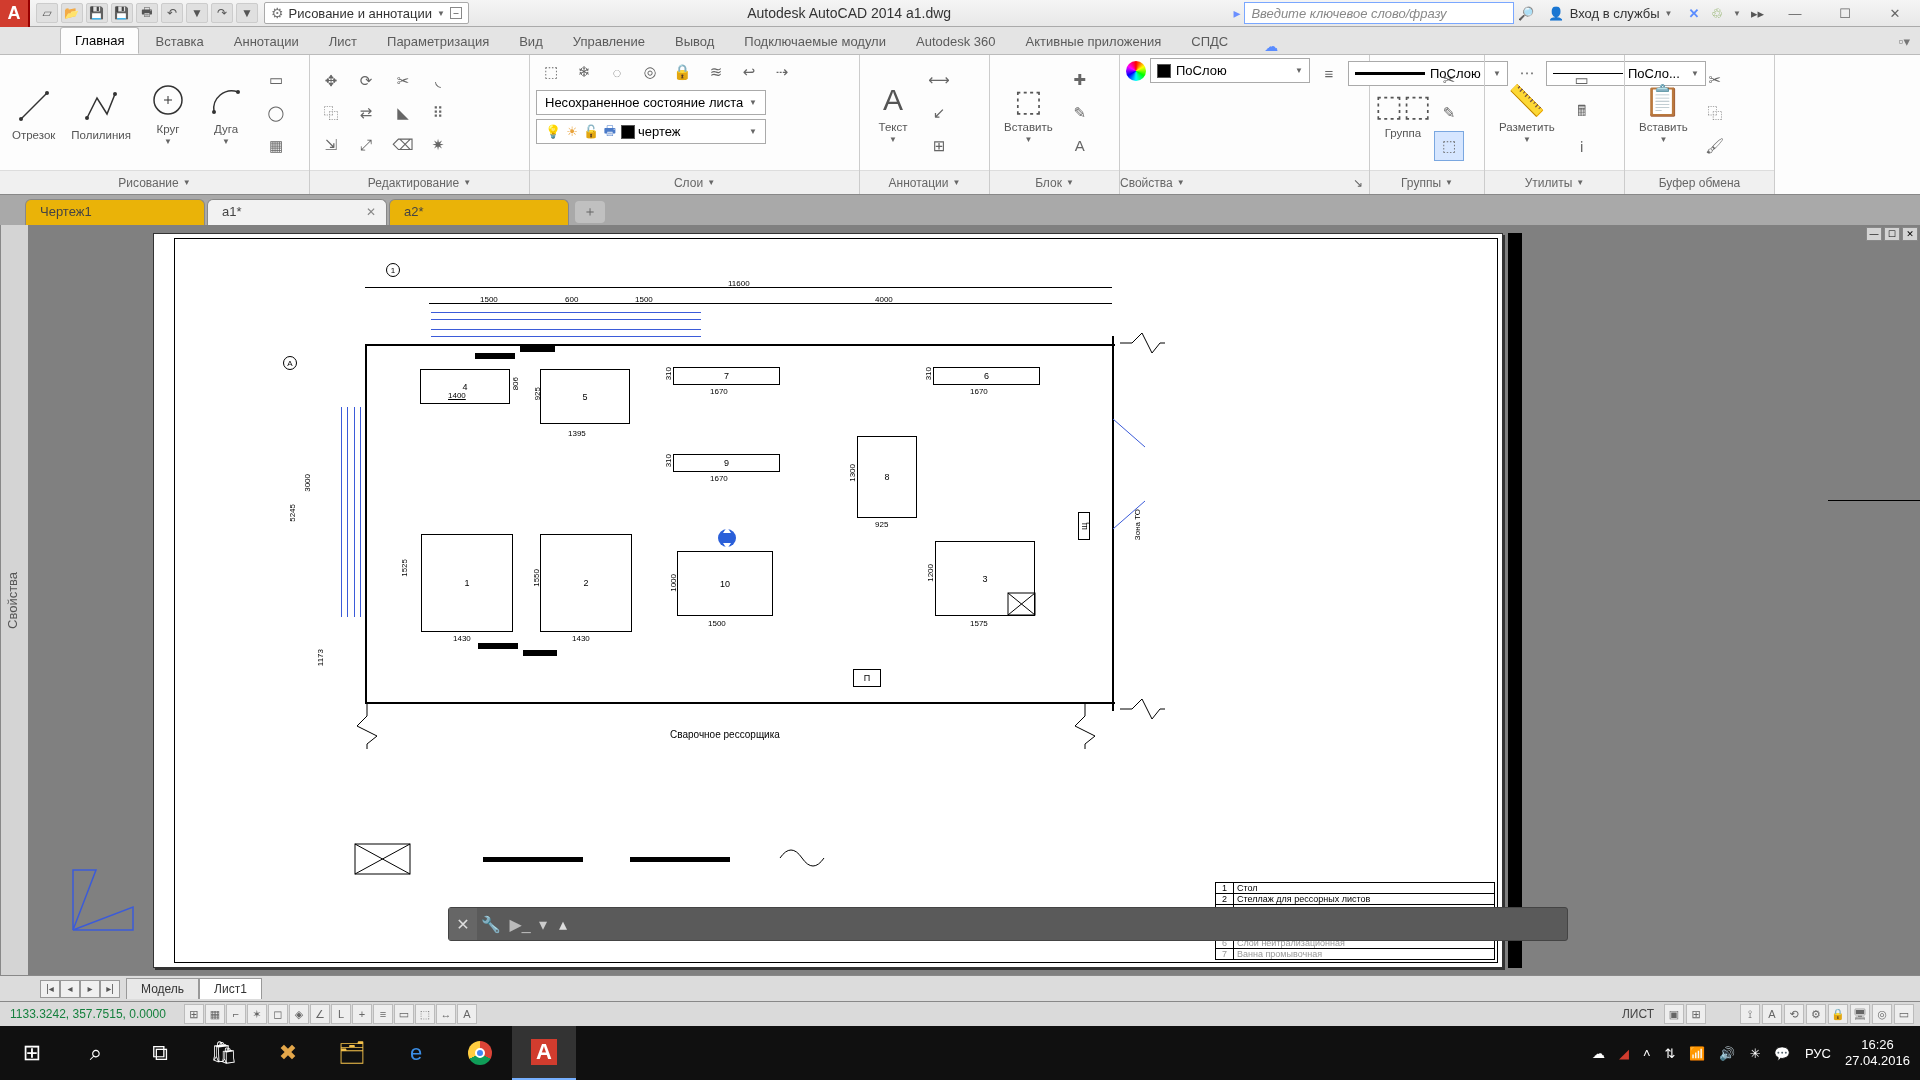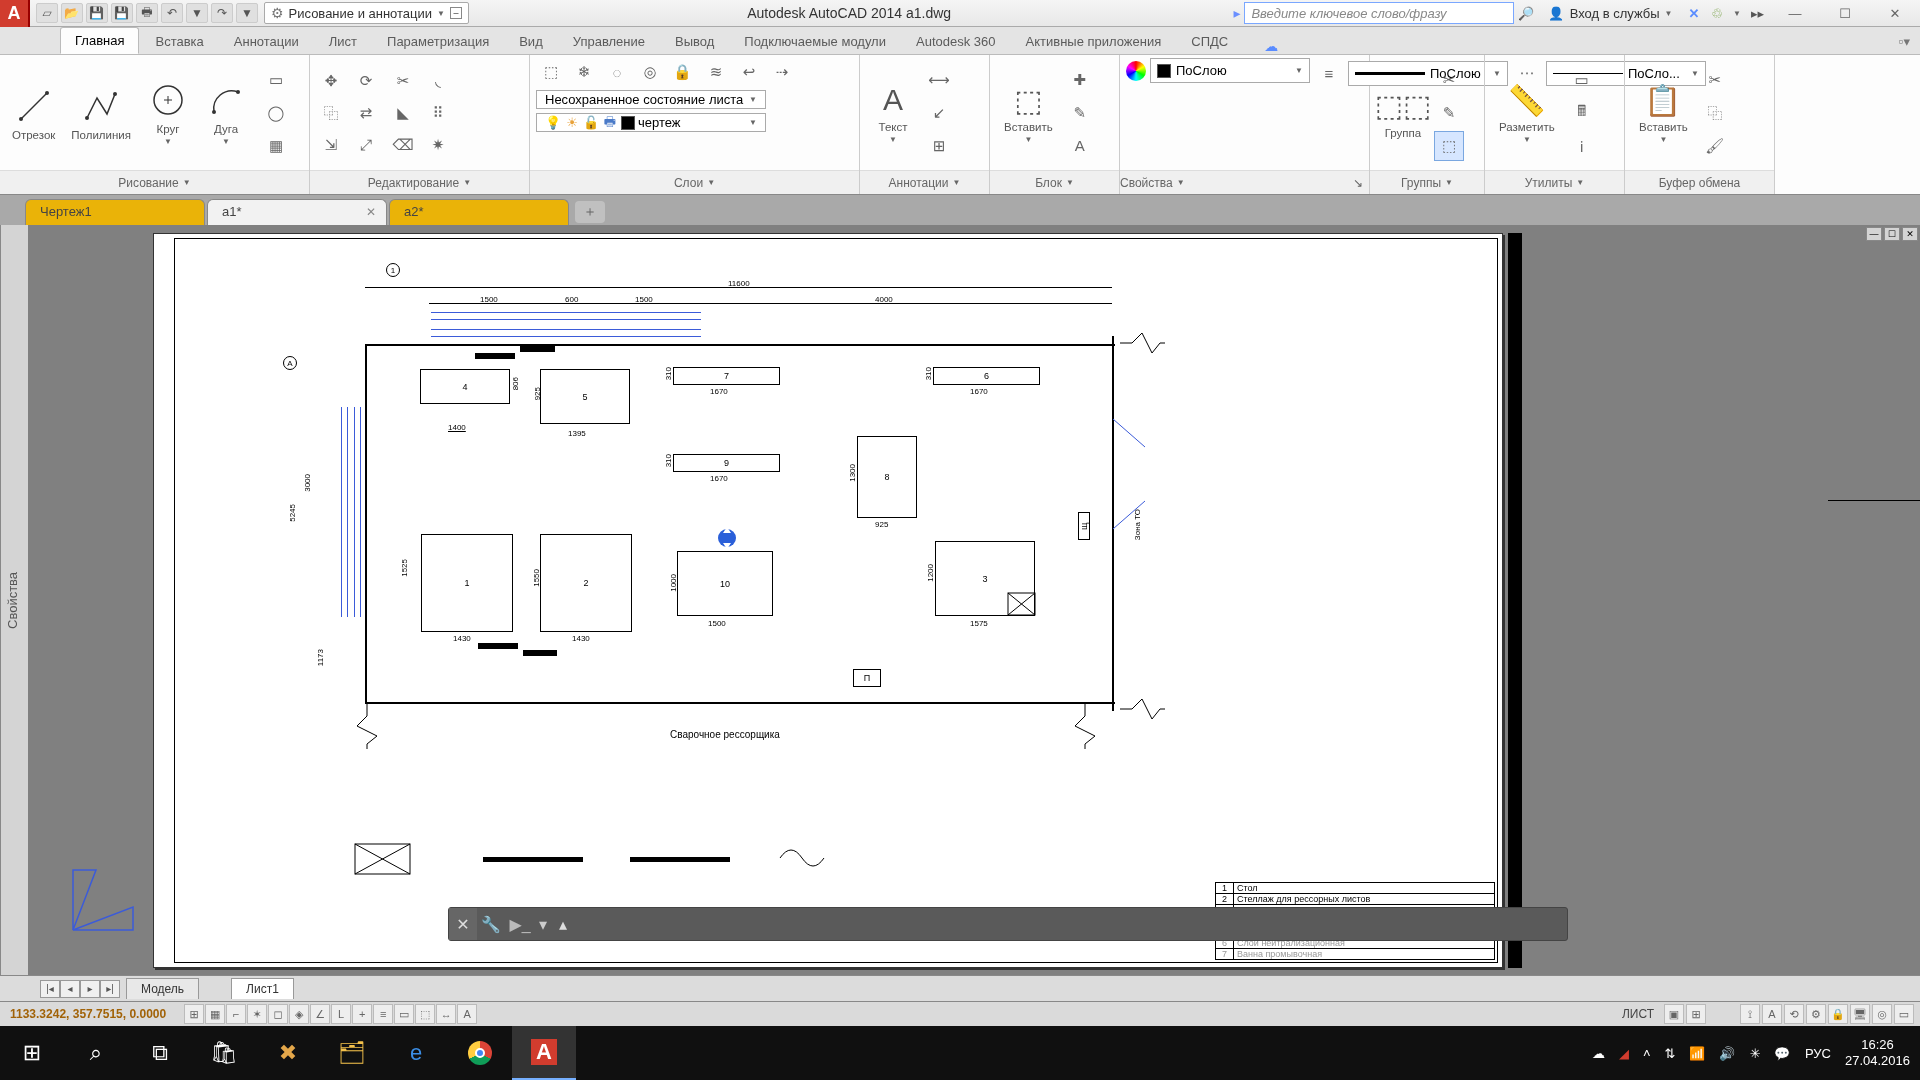--- a/index.html
+++ b/index.html
@@ -25,21 +25,21 @@
 
 .ribbon{height:140px;background:#fdfdfd;display:flex;border-bottom:1px solid #888;}
 .ribbon-panel{display:flex;flex-direction:column;border-right:1px solid #ccc;position:relative;}
 .ribbon-body{flex:1;display:flex;align-items:center;padding:3px 6px;gap:4px;}
 .ribbon-title{height:24px;background:#f0f0f0;border-top:1px solid #ddd;display:flex;align-items:center;justify-content:center;font-size:12px;color:#666;gap:4px;}
 .draw-item{display:flex;flex-direction:column;align-items:center;gap:2px;padding:2px 6px;}
 .draw-ico{width:42px;height:42px;display:flex;align-items:center;justify-content:center;}
 .draw-lbl{font-size:11.5px;color:#555;}
 .sm-btn{width:30px;height:30px;border:1px solid transparent;display:flex;align-items:center;justify-content:center;font-size:15px;color:#666;}
 .layer-row{display:flex;align-items:center;gap:3px;height:28px;}
-.layer-combo{border:1px solid #aaa;background:#fff;height:19px;display:flex;align-items:center;padding:0 8px;font-size:13px;min-width:230px;justify-content:space-between;}
+.layer-combo{border:1px solid #aaa;background:#fff;height:25px;display:flex;align-items:center;padding:0 8px;font-size:13px;min-width:230px;justify-content:space-between;}
 .layer-sw{width:16px;height:16px;display:inline-flex;align-items:center;justify-content:center;font-size:13px;}
 .prop-combo{border:1px solid #aaa;background:#fff;height:25px;display:flex;align-items:center;padding:0 6px;font-size:13px;min-width:160px;justify-content:space-between;}
 .black-sw{width:14px;height:14px;background:#000;border:1px solid #555;}
 .color-wheel{width:20px;height:20px;border-radius:50%;background:conic-gradient(red,yellow,lime,cyan,blue,magenta,red);}
 .big-btn{display:flex;flex-direction:column;align-items:center;gap:2px;padding:2px 8px;}
 .big-ico{width:38px;height:38px;display:flex;align-items:center;justify-content:center;font-size:30px;color:#555;}
 
 .doc-tabs{height:30px;background:#a9a9a9;display:flex;align-items:end;padding-left:25px;gap:2px;}
 .doc-tab{height:26px;background:#eab308;border-radius:6px 6px 0 0;padding:4px 40px 0 14px;font-size:13px;color:#444;position:relative;border:1px solid #888;border-bottom:none;min-width:180px;}
 .doc-tab.active{background:#f2f2f2;}
@@ -65,24 +65,24 @@
 .cmdline-wrap .cmd-x{width:28px;height:100%;background:#666;color:#ddd;display:flex;align-items:center;justify-content:center;}
 .cmdline-wrap .cmd-wrench{width:28px;height:100%;color:#ccc;display:flex;align-items:center;justify-content:center;}
 .cmdline-wrap .cmd-prompt{width:30px;color:#bbb;font-size:16px;text-align:center;}
 .cmdline-wrap input{flex:1;background:transparent;border:none;color:#bbb;font-style:italic;font-size:19px;outline:none;}
 .cmdline-wrap .cmd-arrow{width:24px;color:#ddd;text-align:center;}
 
 .layout-tabs{height:26px;background:#dcdcdc;display:flex;align-items:center;border-top:1px solid #888;font-size:12px;}
 .layout-nav{display:flex;padding:0 6px 0 40px;gap:0;}
 .layout-nav span{width:20px;height:18px;border:1px solid #999;background:#f0f0f0;display:flex;align-items:center;justify-content:center;font-size:10px;color:#555;}
 .layout-tab{padding:3px 14px;border:1px solid #999;border-bottom:none;background:#e8e8e8;color:#333;}
-.layout-tab.active{background:#fff;margin-left:32px;}
+.layout-tab.active{background:#fff;}
 
 .statusbar{height:25px;background:#dadada;display:flex;align-items:center;font-size:12px;border-top:1px solid #888;}
-.status-coords{padding:0 10px;color:#a16207;font-weight:bold;}
+.status-coords{padding:0 10px;color:#15803d;}
 .status-toggles{display:flex;gap:1px;margin-left:8px;}
 .status-tog{width:20px;height:20px;border:1px solid #bbb;background:#eee;display:flex;align-items:center;justify-content:center;font-size:11px;color:#666;}
 .status-right{margin-left:auto;display:flex;align-items:center;gap:2px;padding-right:6px;}
 .status-lbl{padding:0 8px;color:#444;}
 
 .taskbar{height:54px;background:#101010;display:flex;align-items:center;}
 .task-ico{width:64px;height:54px;display:flex;align-items:center;justify-content:center;color:#fff;font-size:22px;}
 .task-ico.active{background:#333;border-bottom:2px solid #76b0ff;}
 .tray{margin-left:auto;display:flex;align-items:center;gap:14px;padding-right:10px;color:#fff;font-size:13px;}
 .tray .clock{text-align:center;line-height:1.2;font-size:13px;}
@@ -448,21 +448,21 @@
         <div style="position:absolute;left:108px;top:117px;width:14px;height:14px;border:1px solid #000;border-radius:50%;font-size:8px;display:flex;align-items:center;justify-content:center;">А</div>
 
         <div class="ddim" style="left:113px;top:265px;writing-mode:vertical-rl;transform:rotate(180deg);">5245</div>
         <div class="ddim" style="left:128px;top:235px;writing-mode:vertical-rl;transform:rotate(180deg);">3000</div>
         <div class="ddim" style="left:141px;top:410px;writing-mode:vertical-rl;transform:rotate(180deg);">1173</div>
         <div class="ddim" style="left:225px;top:320px;writing-mode:vertical-rl;transform:rotate(180deg);">1525</div>
 
         <div class="droom" style="left:245px;top:130px;width:90px;height:35px;">
             <span>4</span>
           </div>
-        <div class="ddim" style="left:273px;top:184px;text-decoration:underline;">1400</div>
+        <div class="ddim" style="left:273px;top:152px;text-decoration:underline;">1400</div>
         <div class="ddim" style="left:336px;top:138px;writing-mode:vertical-rl;transform:rotate(180deg);">806</div>
 
         <div class="droom" style="left:365px;top:130px;width:90px;height:55px;">
             <span>5</span>
           </div>
         <div class="ddim" style="left:393px;top:190px;">1395</div>
         <div class="ddim" style="left:358px;top:148px;writing-mode:vertical-rl;transform:rotate(180deg);">925</div>
 
         <div class="droom" style="left:498px;top:128px;width:107px;height:18px;">
             <span>7</span>

